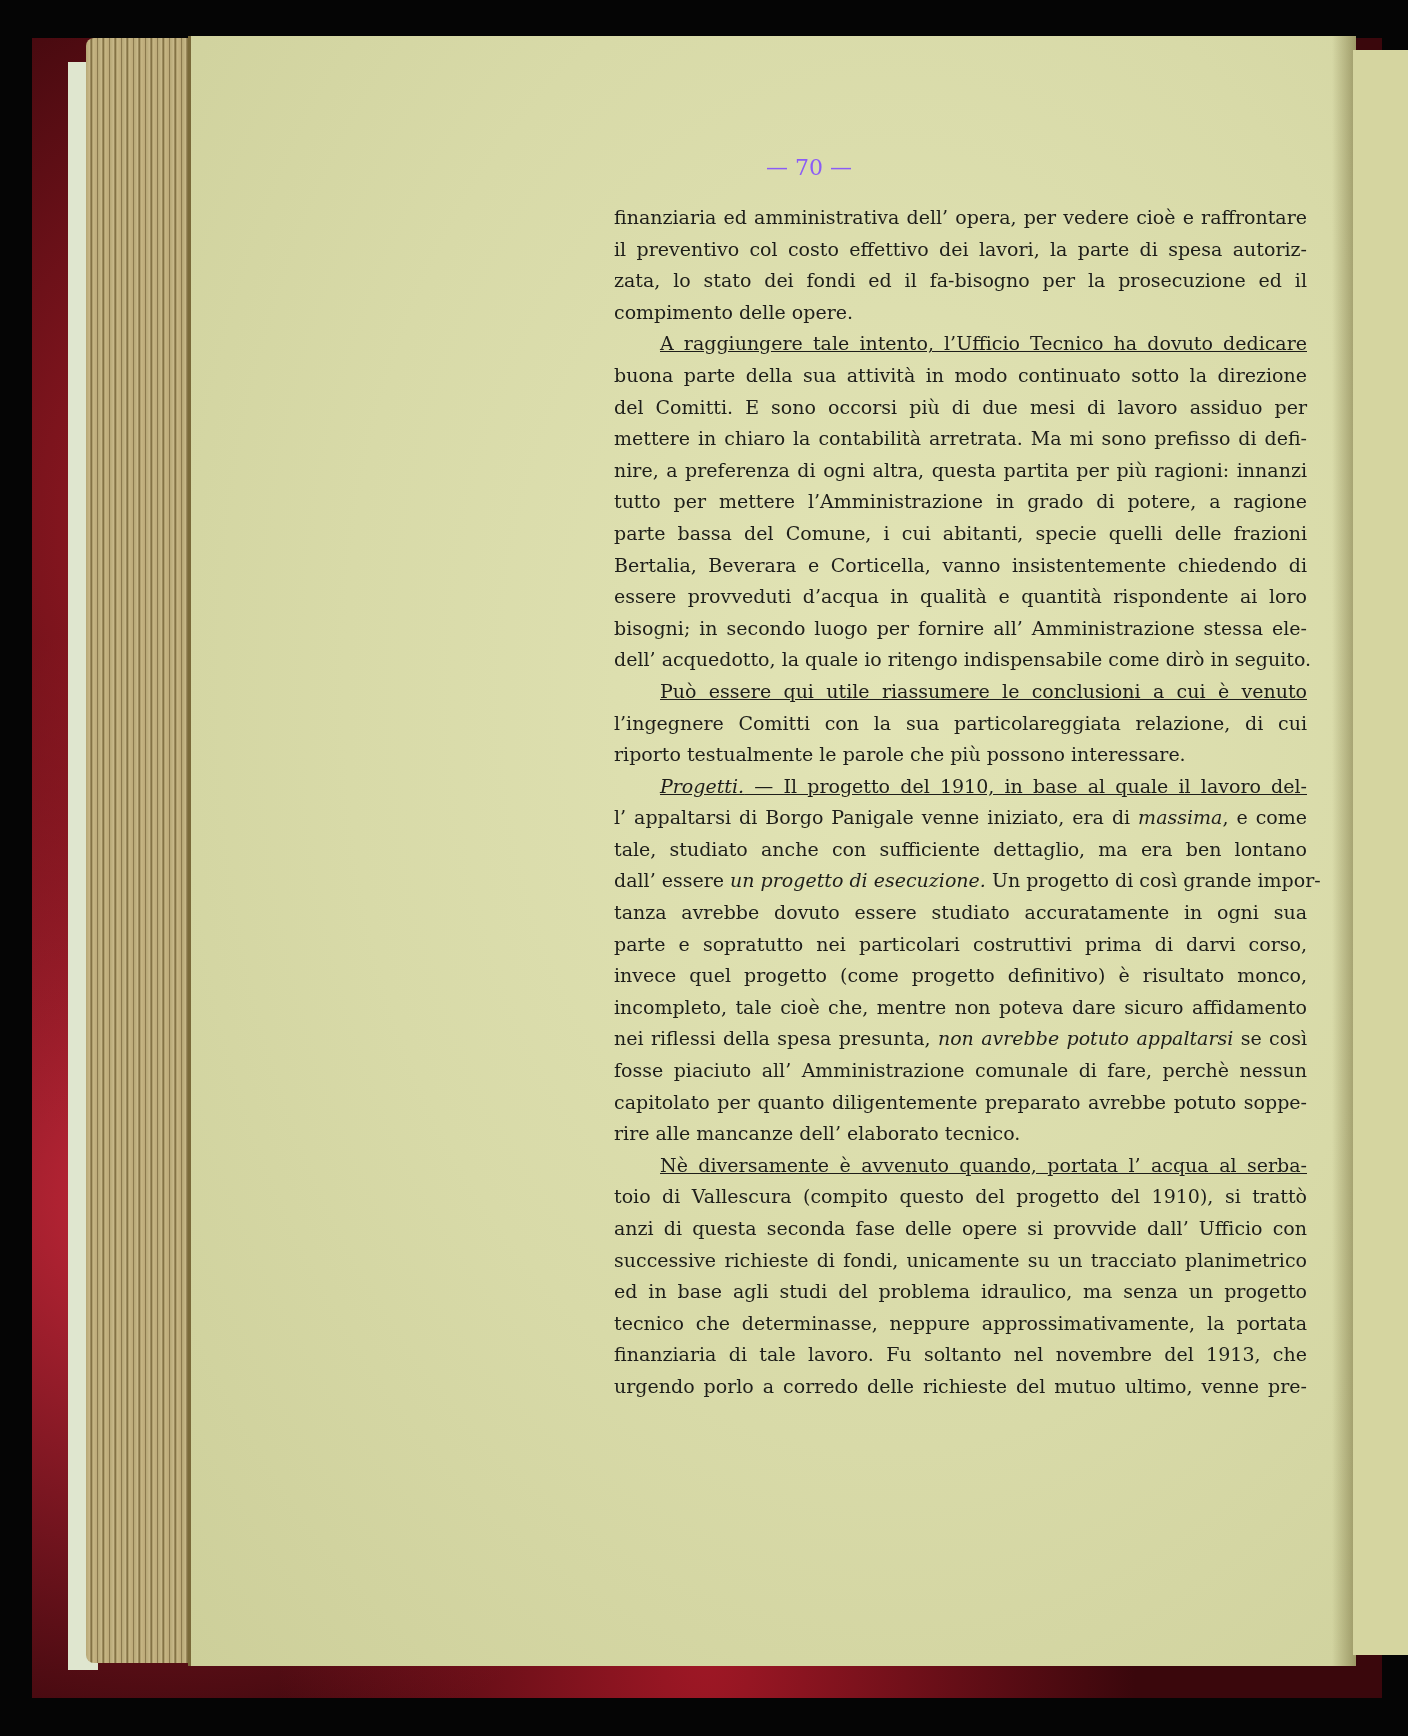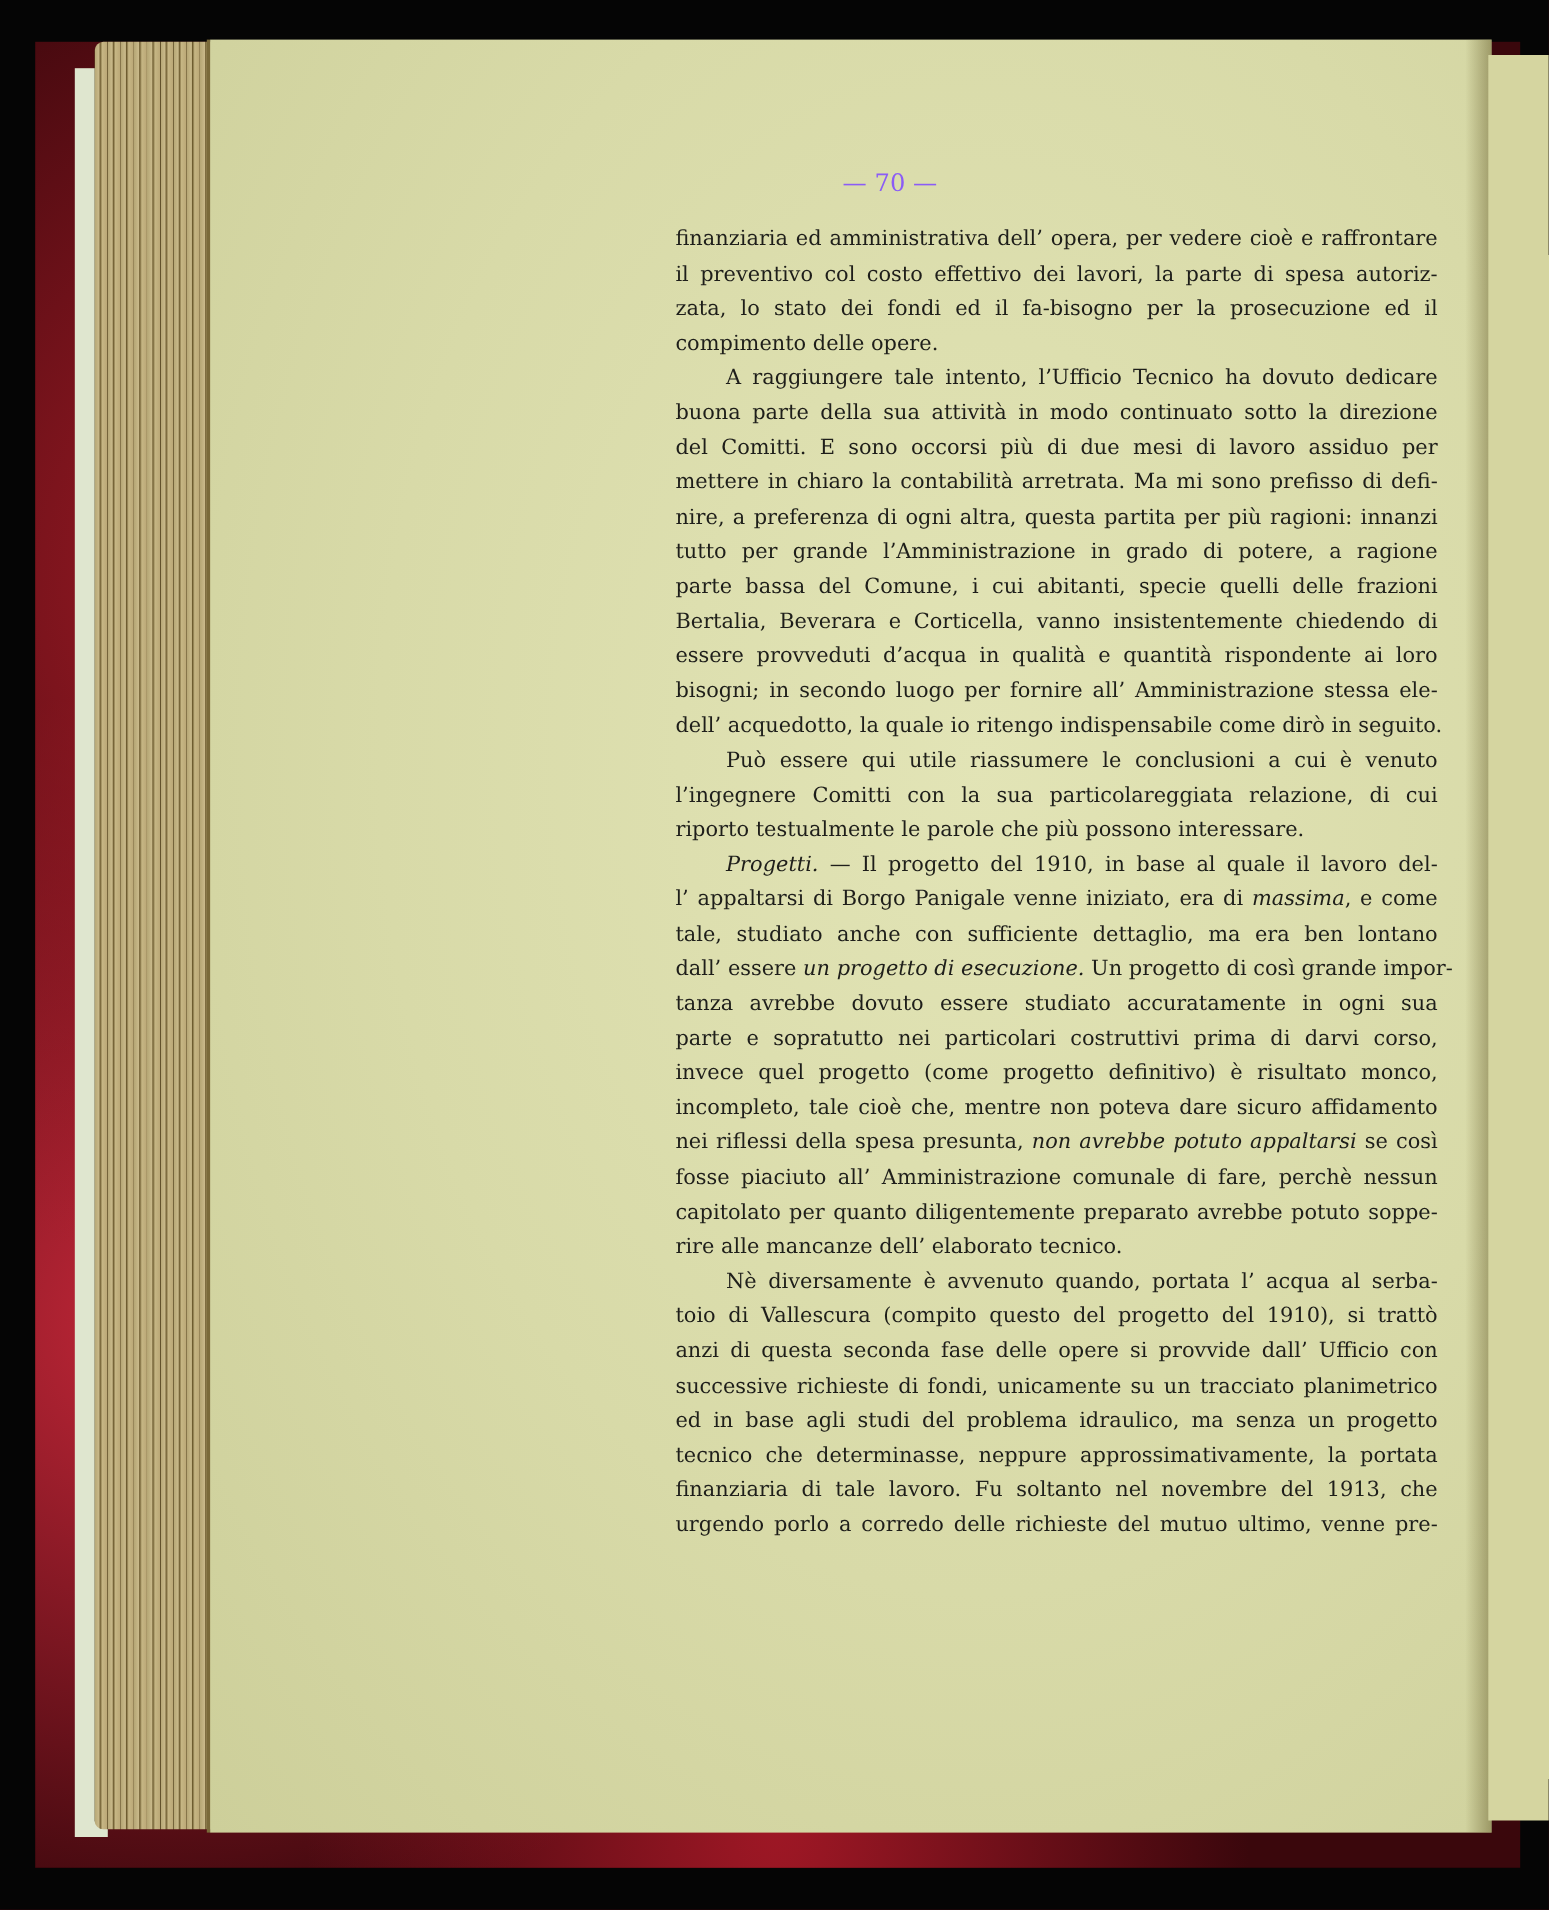--- a/index.html
+++ b/index.html
@@ -47,21 +47,21 @@
       text-align: center; font-size: 22px; color: #8b5cf6;
       padding-left: 210px; box-sizing: border-box;
     }
     .body-text {
       position: absolute; left: 614px; top: 202px; width: 693px;
       font-size: 19px; line-height: 31.6px; color: #1e1e1a;
       text-align: justify;
     }
     .line { display: block; white-space: nowrap; text-align-last: justify; text-align: justify; }
     .line.last { text-align-last: left; }
-    .line.indent { text-indent: 46px; }
+    .line.indent { text-indent: 46px; text-decoration: underline; }
     .it { font-style: italic; }
   </style>
 </head>
 <body>
 
 <div class="cover"></div>
 <div class="endpaper"></div>
 <div class="page-stack"></div>
 <div class="page"></div>
 <div class="next-page"></div>
@@ -71,21 +71,21 @@
 <div class="body-text" id="body-text">
     <span class="line"><span>finanziaria ed amministrativa dell’ opera, per vedere cioè e raffrontare</span></span>
     <span class="line"><span>il preventivo col costo effettivo dei lavori, la parte di spesa autoriz-</span></span>
     <span class="line"><span>zata, lo stato dei fondi ed il fa-bisogno per la prosecuzione ed il</span></span>
     <span class="line last"><span>compimento delle opere.</span></span>
     <span class="line indent"><span>A raggiungere tale intento, l’Ufficio Tecnico ha dovuto dedicare</span></span>
     <span class="line"><span>buona parte della sua attività in modo continuato sotto la direzione</span></span>
     <span class="line"><span>del Comitti. E sono occorsi più di due mesi di lavoro assiduo per</span></span>
     <span class="line"><span>mettere in chiaro la contabilità arretrata. Ma mi sono prefisso di defi-</span></span>
     <span class="line"><span>nire, a preferenza di ogni altra, questa partita per più ragioni: innanzi</span></span>
-    <span class="line"><span>tutto per grande l’Amministrazione in grado di potere, a ragione</span></span>
+    <span class="line"><span>tutto per mettere l’Amministrazione in grado di potere, a ragione</span></span>
     <span class="line"><span>parte bassa del Comune, i cui abitanti, specie quelli delle frazioni</span></span>
     <span class="line"><span>Bertalia, Beverara e Corticella, vanno insistentemente chiedendo di</span></span>
     <span class="line"><span>essere provveduti d’acqua in qualità e quantità rispondente ai loro</span></span>
     <span class="line"><span>bisogni; in secondo luogo per fornire all’ Amministrazione stessa ele-</span></span>
     <span class="line last"><span>dell’ acquedotto, la quale io ritengo indispensabile come dirò in seguito.</span></span>
     <span class="line indent"><span>Può essere qui utile riassumere le conclusioni a cui è venuto</span></span>
     <span class="line"><span>l’ingegnere Comitti con la sua particolareggiata relazione, di cui</span></span>
     <span class="line last"><span>riporto testualmente le parole che più possono interessare.</span></span>
     <span class="line indent"><span class="it">Progetti.</span><span> — Il progetto del 1910, in base al quale il lavoro del-</span></span>
     <span class="line"><span>l’ appaltarsi di Borgo Panigale venne iniziato, era di </span><span class="it">massima</span><span>, e come</span></span>

